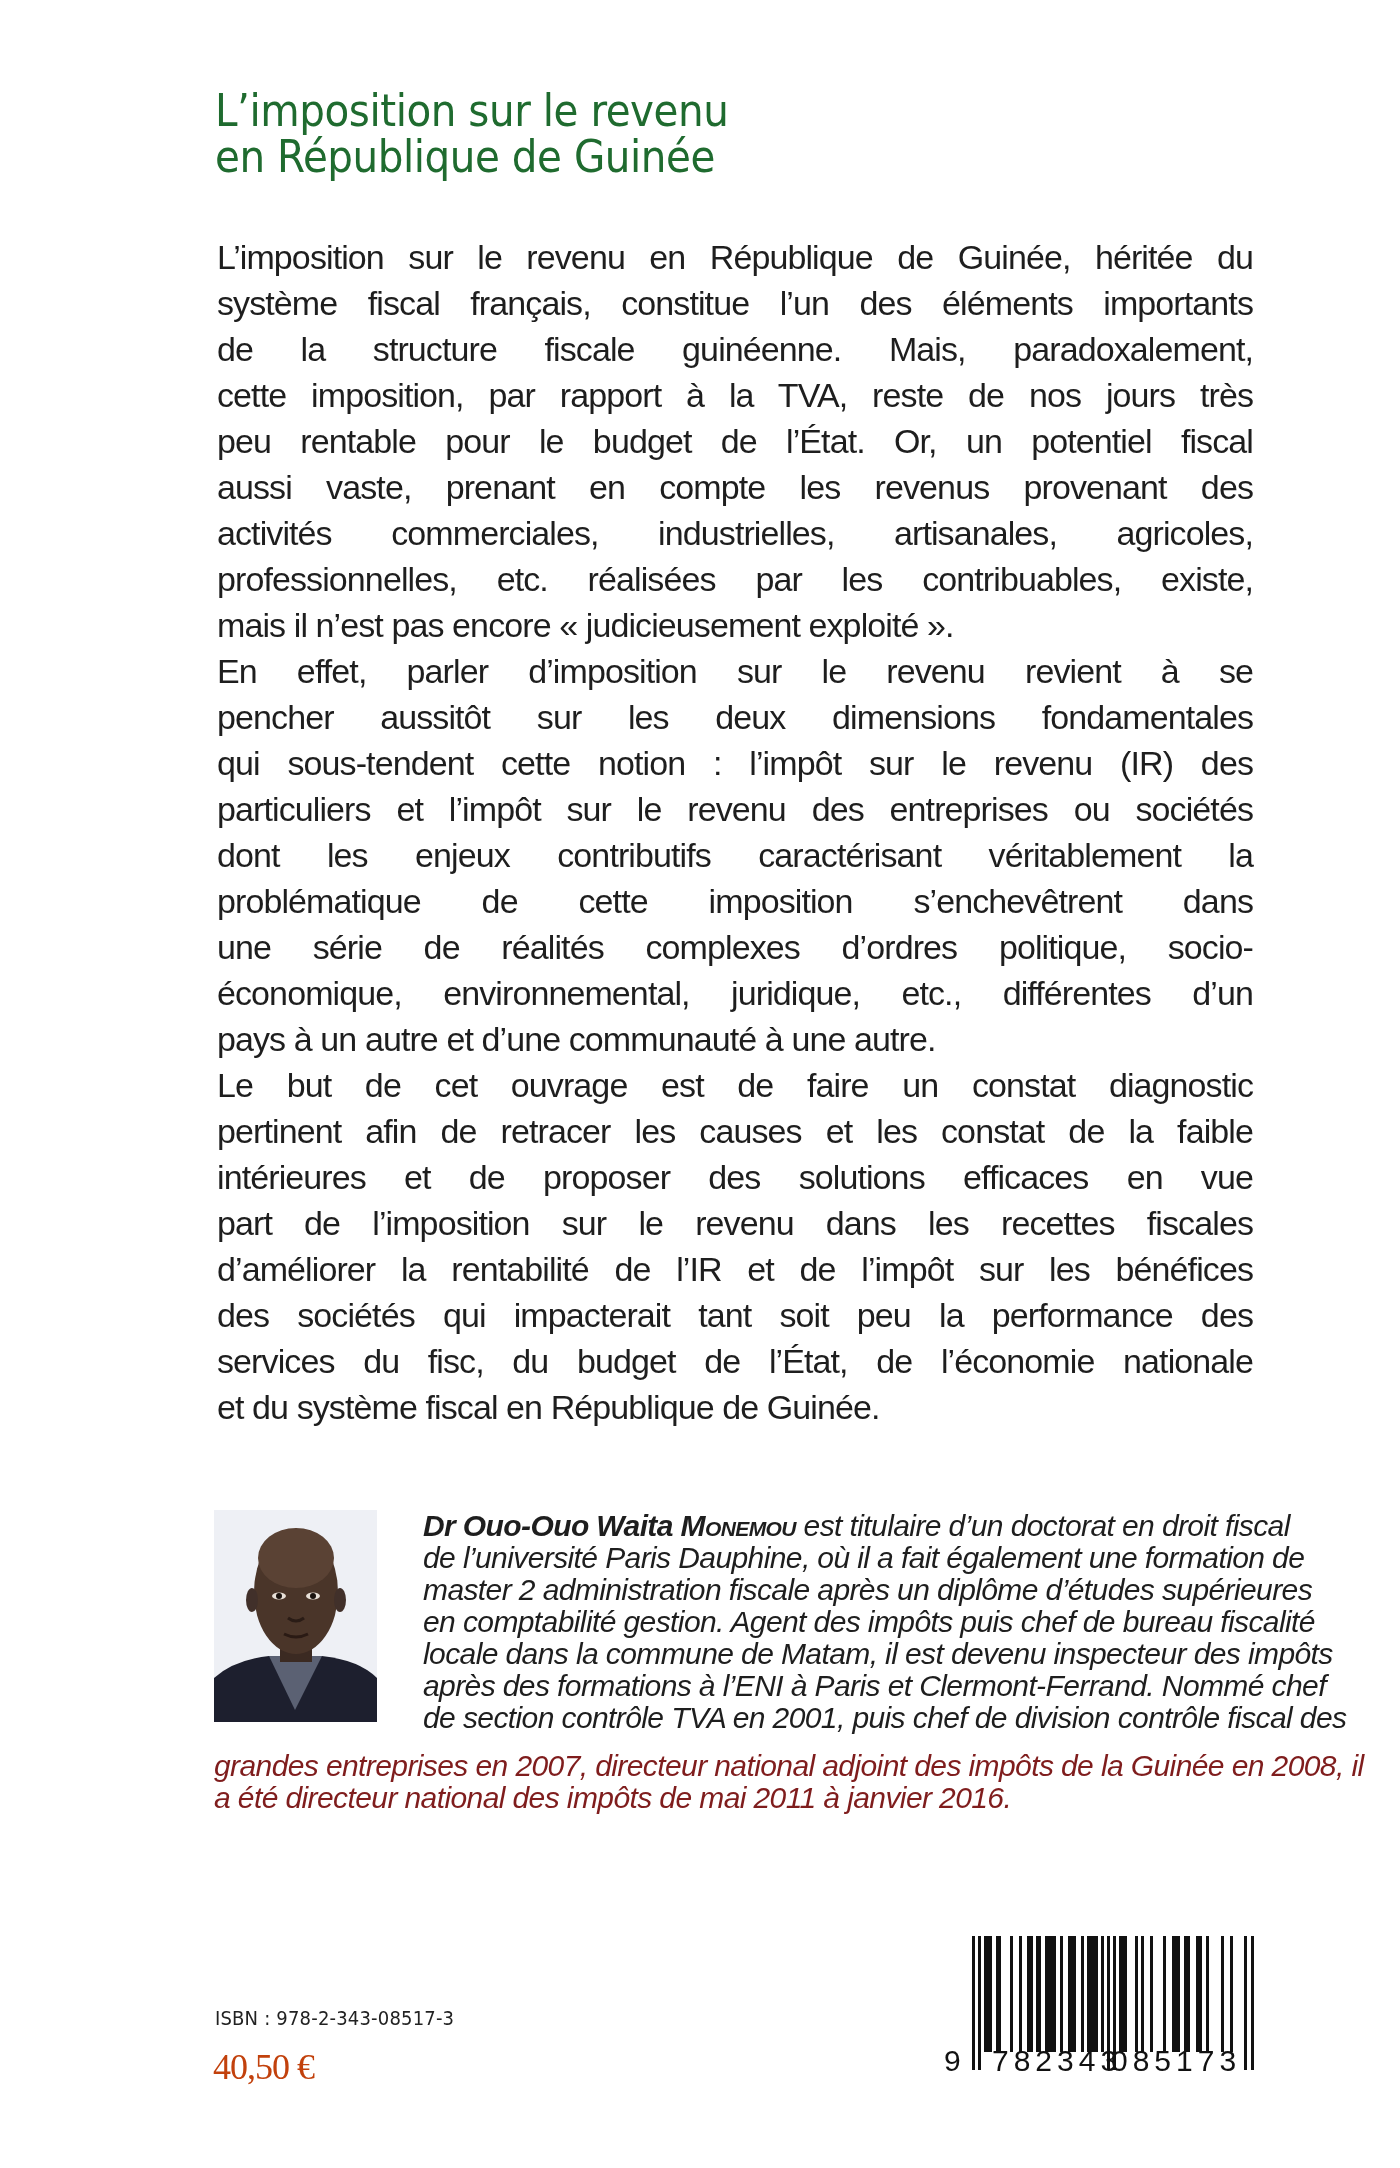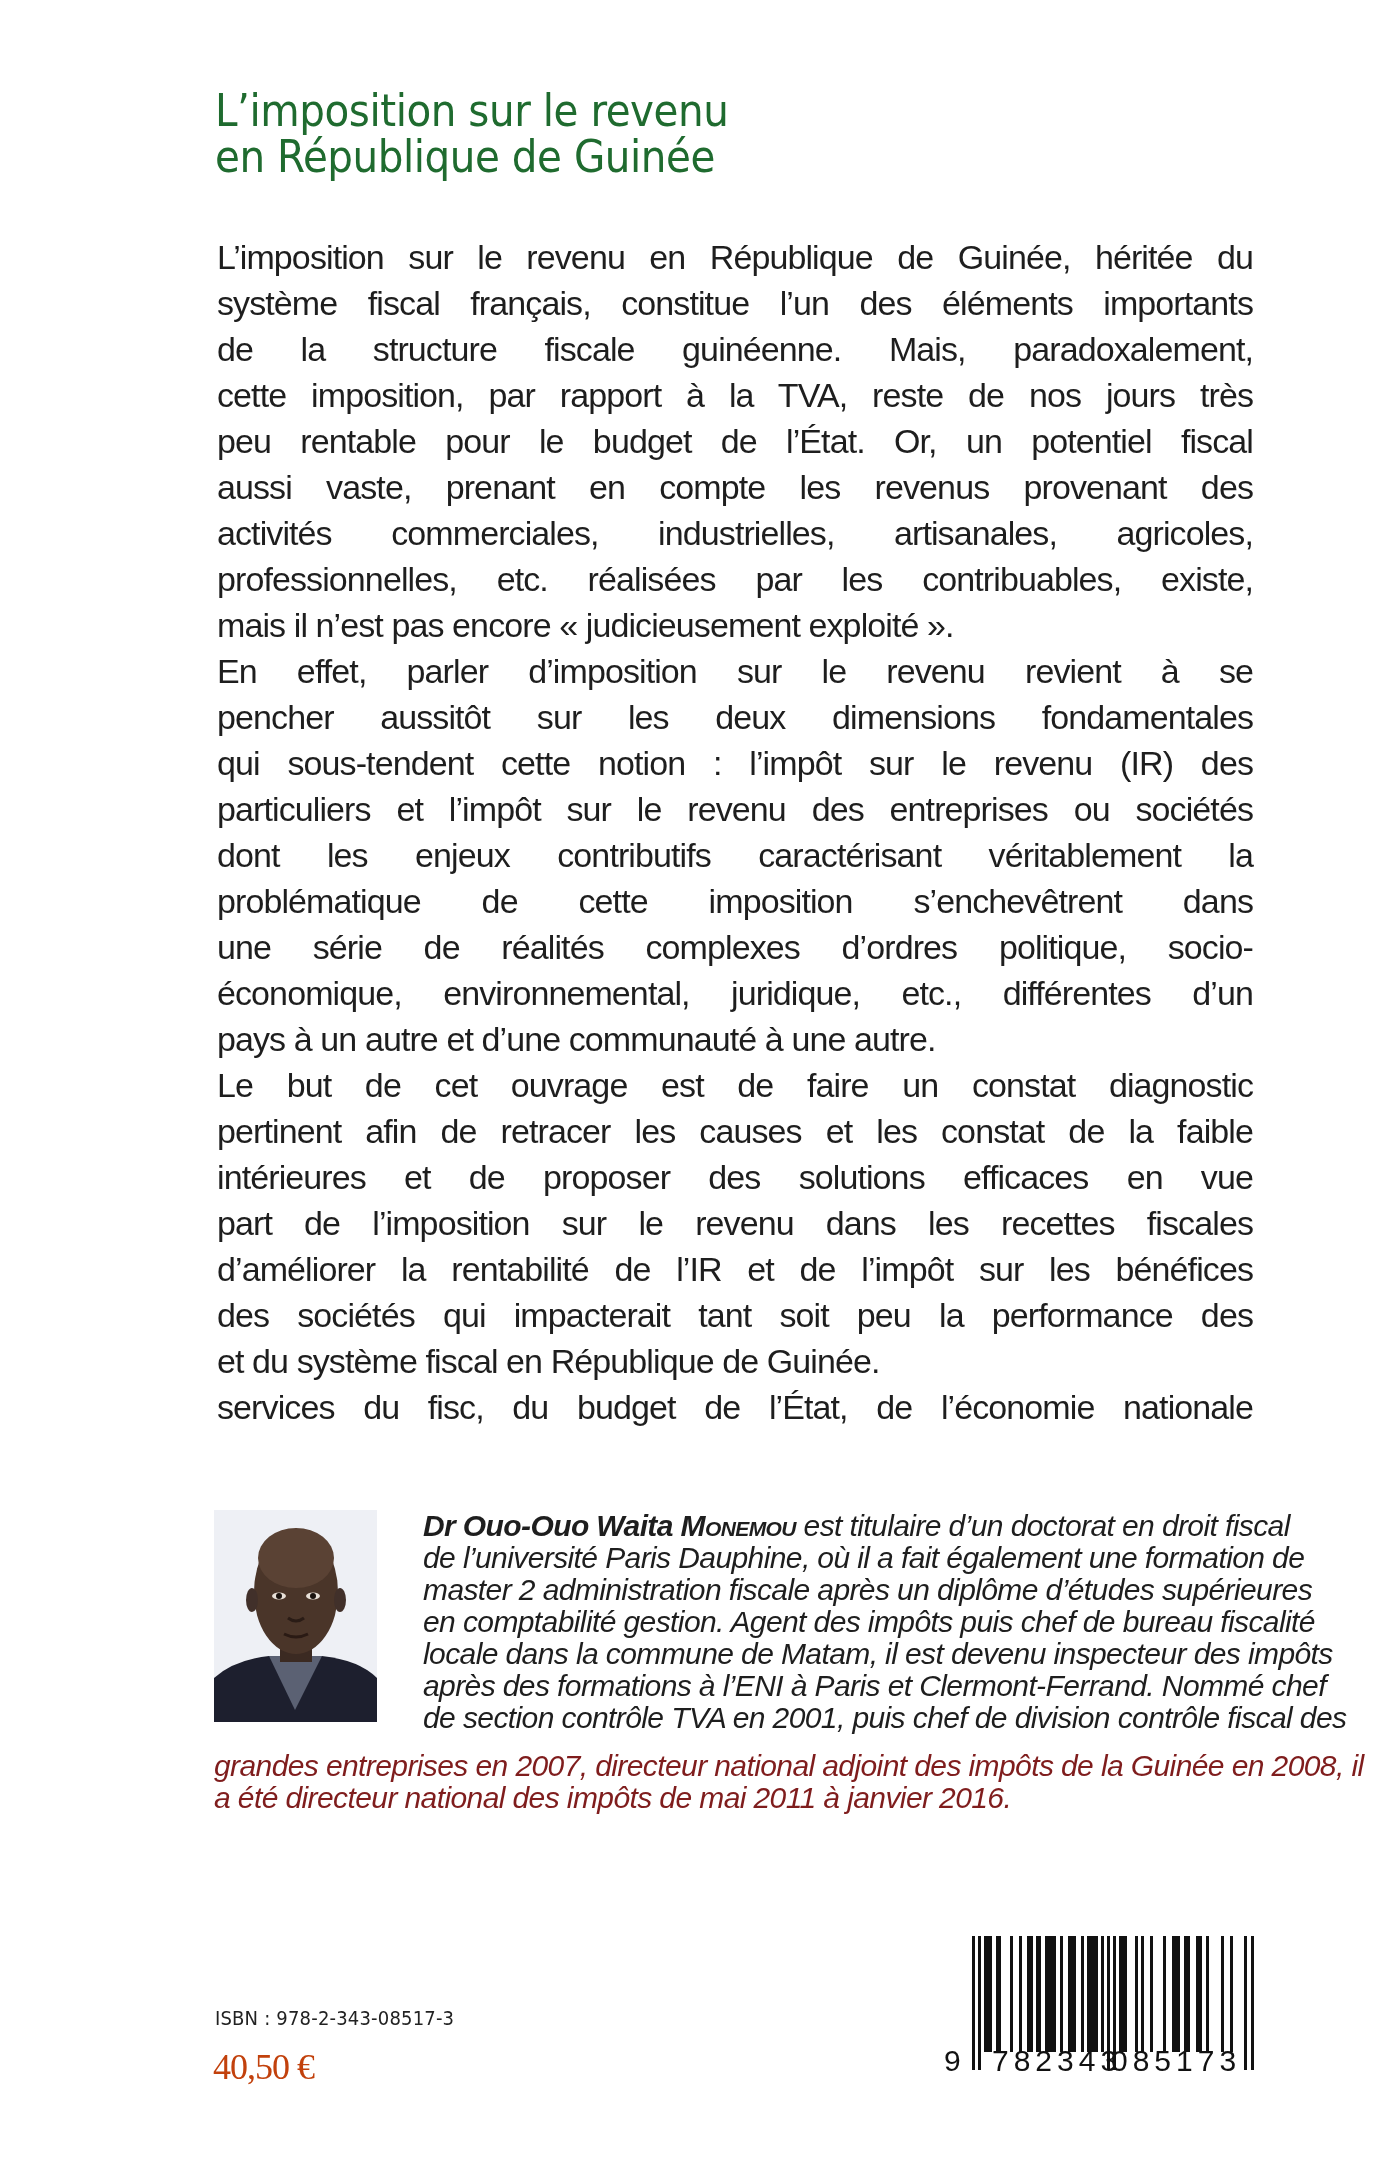--- a/index.html
+++ b/index.html
@@ -106,22 +106,22 @@
     <span class="line">problématique de cette imposition s’enchevêtrent dans</span>
     <span class="line">une série de réalités complexes d’ordres politique, socio-</span>
     <span class="line">économique, environnemental, juridique, etc., différentes d’un</span>
     <span class="line last">pays à un autre et d’une communauté à une autre.</span>
     <span class="line">Le but de cet ouvrage est de faire un constat diagnostic</span>
     <span class="line">pertinent afin de retracer les causes et les constat de la faible</span>
     <span class="line">intérieures et de proposer des solutions efficaces en vue</span>
     <span class="line">part de l’imposition sur le revenu dans les recettes fiscales</span>
     <span class="line">d’améliorer la rentabilité de l’IR et de l’impôt sur les bénéfices</span>
     <span class="line">des sociétés qui impacterait tant soit peu la performance des</span>
+    <span class="line">services du fisc, du budget de l’État, de l’économie nationale</span>
     <span class="line last">et du système fiscal en République de Guinée.</span>
-    <span class="line">services du fisc, du budget de l’État, de l’économie nationale</span>
   </div>
 
   <div class="author-photo">
     <svg viewBox="0 0 163 212" xmlns="http://www.w3.org/2000/svg">
       <rect width="163" height="212" fill="#eef0f5"></rect>
       <path d="M0 212 L0 168 Q20 150 55 146 L108 146 Q145 150 163 168 L163 212 Z" fill="#1d1f2e"></path>
       <path d="M55 146 L81 200 L108 146 Z" fill="#5b6173"></path>
       <rect x="66" y="128" width="32" height="24" fill="#3b2a22"></rect>
       <ellipse cx="82" cy="82" rx="42" ry="62" fill="#4a3529"></ellipse>
       <ellipse cx="82" cy="48" rx="38" ry="30" fill="#5a4234"></ellipse>

